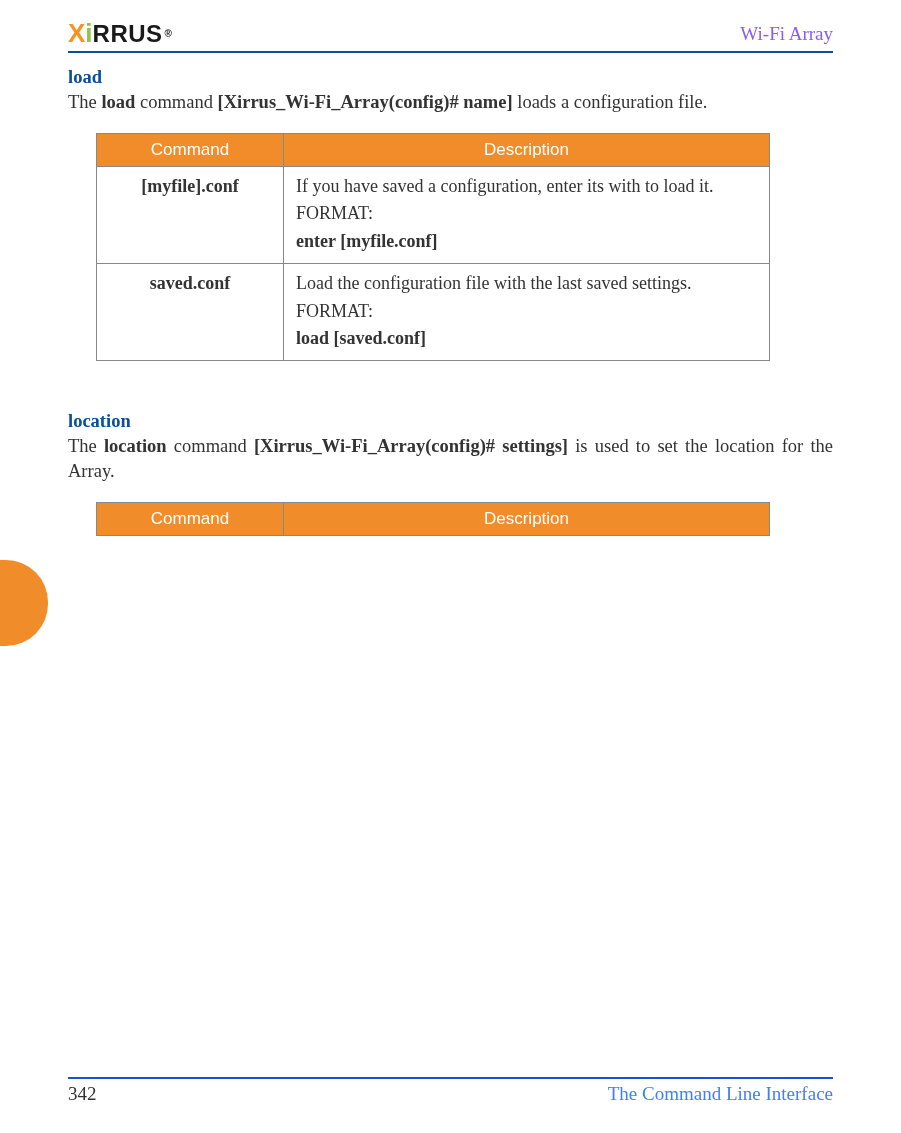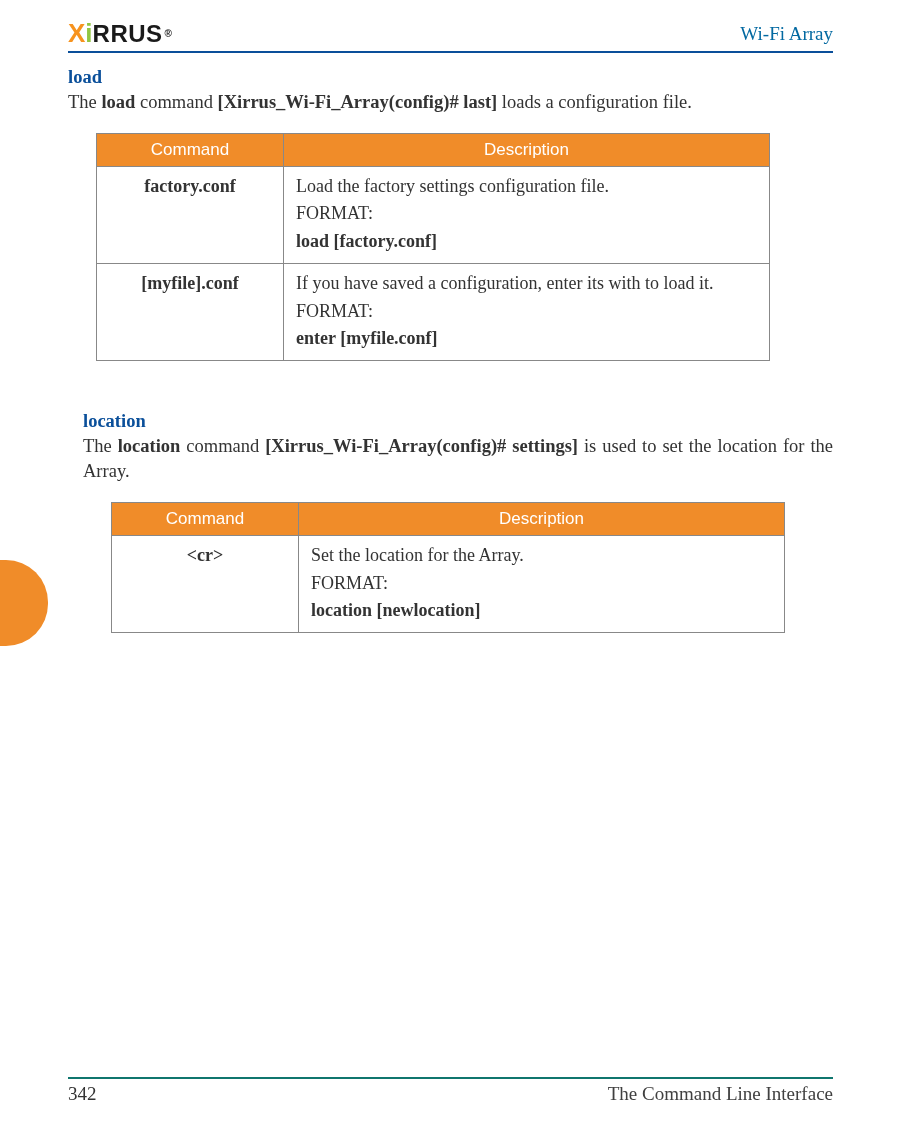--- a/index.html
+++ b/index.html
@@ -34,21 +34,21 @@
       letter-spacing: -1px;
       color: #1a1a1a;
       display: flex;
       align-items: center;
     }
     .logo-x  { color:#f7931e; font-size:26px; margin-right:1px; font-weight:900; }
     .logo-i  { color:#92c642; font-size:26px; margin-right:1px; font-weight:900; }
     .logo-rest { letter-spacing: 0.5px; }
     .logo-reg { font-size:10px; vertical-align: super; margin-left:2px;}
     .hdr-right {
-      color: #0369a1;
+      color: #8b5cf6;
       font-size: 19px;
     }
     .sec-title {
       color: #0a4f9a;
       font-weight: bold;
       font-size: 18.5px;
       margin-top: 8px;
     }
     .para {
       font-size: 18.5px;
@@ -77,112 +77,104 @@
       border: 1.2px solid #888;
       padding: 8px 12px 10px 12px;
       vertical-align: top;
       font-size: 18px;
       line-height: 1.3;
     }
     .tbl td.cmd { text-align: center; font-weight: bold; }
     .desc-line { display:block; }
     .desc-fmt  { display:block; margin-top:4px; }
     .desc-bold { display:block; font-weight:bold; margin-top:4px; }
-    .sec2 { margin-top: 50px; margin-left: 15px; }
+    .sec2 { margin-top: 50px; }
     .tab-marker {
       position: absolute;
       left: 0;
       top: 560px;
       width: 48px;
       height: 86px;
       background: #f08c29;
       border-top-right-radius: 42px;
       border-bottom-right-radius: 42px;
     }
     .footer {
       position: absolute;
       left: 68px;
       right: 68px;
       bottom: 28px;
-      border-top: 2px solid #0f766e;
+      border-top: 2px solid #1d4ed8;
       display: flex;
       justify-content: space-between;
       padding-top: 4px;
       font-size: 19px;
     }
     .footer .pg { color: #333; }
-    .footer .chap { color: #404040; }
+    .footer .chap { color: #3b82f6; }
   </style>
 </head>
 <body>
 
 <div class="tab-marker"></div>
 
 <div class="page">
 
   <div class="header">
     <div class="logo">
       <span class="logo-x">X</span>
       <span class="logo-i">i</span>
       <span class="logo-rest">RRUS</span>
       <span class="logo-reg">®</span>
     </div>
     <div class="hdr-right">Wi-Fi Array</div>
   </div>
 
   <div class="sec-title">load</div>
   <div class="para">
-    <span>The </span><b>load</b><span> command </span><b>[Xirrus_Wi-Fi_Array(config)# last]</b><span> loads a configuration file.</span>
+    <span>The </span><b>load</b><span> command </span><b>[Xirrus_Wi-Fi_Array(config)# name]</b><span> loads a configuration file.</span>
   </div>
 
   <table class="tbl">
     <tbody>
         <tr>
       <th class="cmd">Command</th>
       <th>Description</th>
     </tr>
     <tr>
-      <td class="cmd">factory.conf</td>
-      <td>
-        <span class="desc-line">Load the factory settings configuration file.</span>
-        <span class="desc-fmt">FORMAT:</span>
-        <span class="desc-bold">load [factory.conf]</span>
-      </td>
-    </tr>
-    <tr>
       <td class="cmd">[myfile].conf</td>
       <td>
         <span class="desc-line">If you have saved a configuration, enter its with to load it.</span>
         <span class="desc-fmt">FORMAT:</span>
         <span class="desc-bold">enter [myfile.conf]</span>
+      </td>
+    </tr>
+    <tr>
+      <td class="cmd">saved.conf</td>
+      <td>
+        <span class="desc-line">Load the configuration file with the last saved settings.</span>
+        <span class="desc-fmt">FORMAT:</span>
+        <span class="desc-bold">load [saved.conf]</span>
       </td>
     </tr>
   </tbody>
     </table>
 
   <div class="sec2">
     <div class="sec-title">location</div>
     <div class="para">
       <span>The </span><b>location</b><span> command </span><b>[Xirrus_Wi-Fi_Array(config)# settings]</b><span> is used to set the location for the Array.</span>
     </div>
 
     <table class="tbl">
       <tbody>
           <tr>
         <th class="cmd">Command</th>
         <th>Description</th>
       </tr>
-      <tr>
-        <td class="cmd">&lt;cr&gt;</td>
-        <td>
-          <span class="desc-line">Set the location for the Array.</span>
-          <span class="desc-fmt">FORMAT:</span>
-          <span class="desc-bold">location [newlocation]</span>
-        </td>
-      </tr>
     </tbody>
       </table>
   </div>
 
   <div class="footer">
     <span class="pg">342</span>
     <span class="chap">The Command Line Interface</span>
   </div>
 
 </div>

